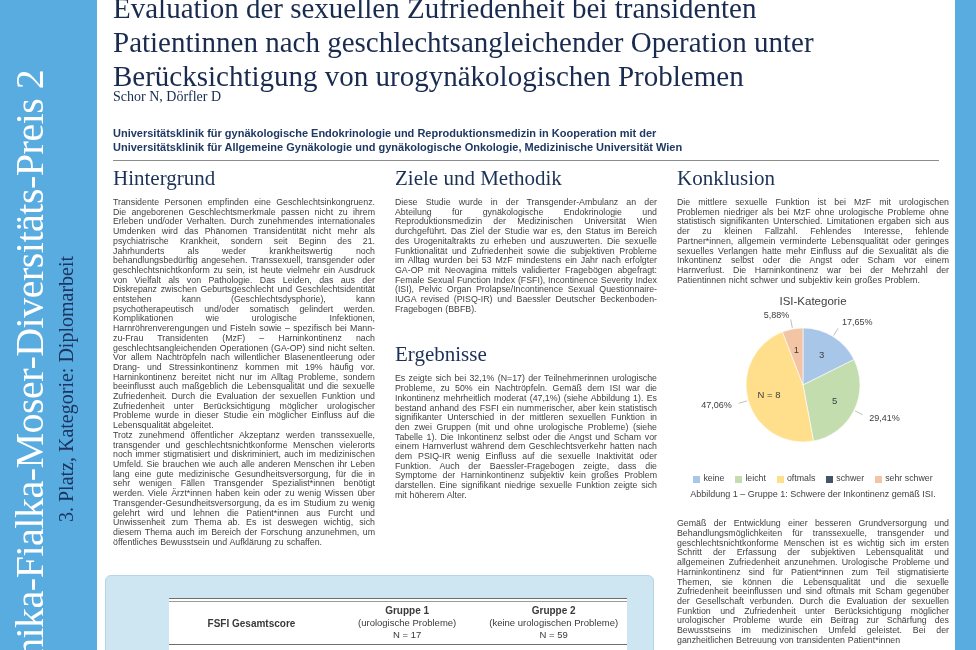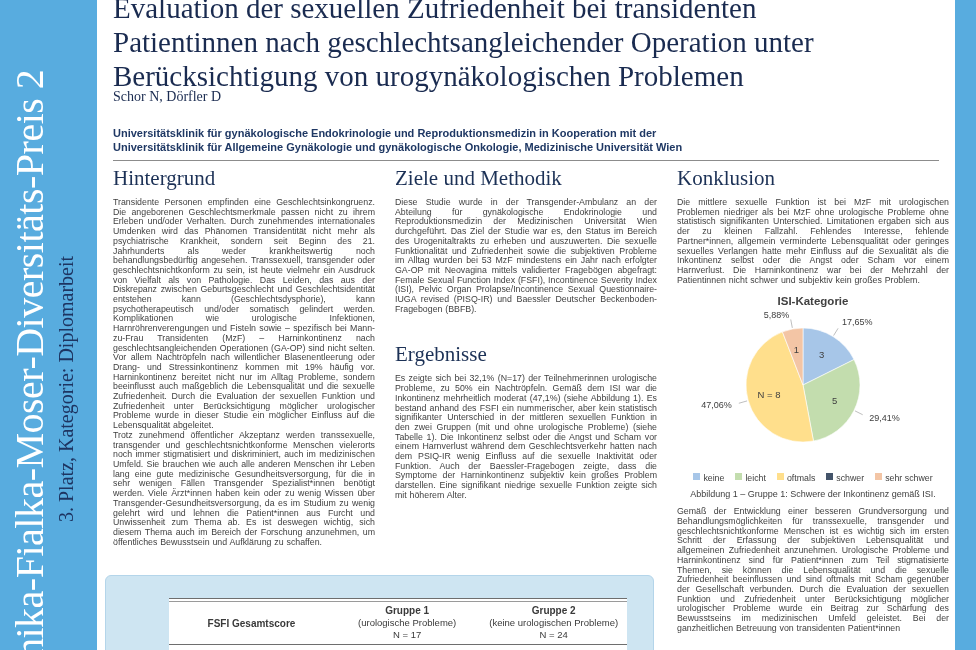--- a/index.html
+++ b/index.html
@@ -47,25 +47,25 @@
     font-size:21px;color:#1C3156;
   }
   h2.sec2{margin-top:28px;}
   .body-text{
     font-size:8.8px;line-height:9.7px;text-align:justify;color:#3F3F3F;
     word-spacing:0.4px;
   }
   .body-text + .body-text{margin-top:0;}
   
   .figure{width:272px;margin-top:10px;}
-  .fig-title{font-size:11.5px;font-weight:bold;color:#404040;text-align:center;margin-bottom:2px;}
+  .fig-title{font-size:11.5px;font-weight:normal;color:#404040;text-align:center;margin-bottom:2px;}
   .legend{display:flex;justify-content:center;gap:11px;margin-top:2px;}
-  .legend-item{display:flex;align-items:flex-start;gap:3px;font-size:8.8px;color:#404040;}
+  .legend-item{display:flex;align-items:flex-end;gap:3px;font-size:8.8px;color:#404040;}
   .legend-swatch{width:7px;height:7px;display:inline-block;}
-  .fig-caption{font-size:9px;color:#3F3F3F;text-align:center;margin-top:6px;margin-bottom:8px;}
+  .fig-caption{font-size:9px;color:#3F3F3F;text-align:center;margin-top:6px;margin-bottom:20px;}
   
   .table-box{
     position:absolute;left:8px;top:575px;width:547px;height:95px;
     background:#CEE5F2;border:1px solid #B4D5EA;border-radius:6px;
   }
   .fsfi-table{
     position:absolute;left:63px;top:22px;width:458px;background:#fff;
     font-size:9.5px;color:#3A3A3A;
   }
   .t-topline{height:1px;background:#6E6E6E;margin-bottom:2px;}
@@ -176,21 +176,21 @@
       <div class="t-header">
         <div class="t-c1">FSFI Gesamtscore</div>
         <div class="t-c2">
           <div class="t-bold">Gruppe 1</div>
           <div>(urologische Probleme)</div>
           <div>N = 17</div>
         </div>
         <div class="t-c3">
           <div class="t-bold">Gruppe 2</div>
           <div>(keine urologischen Probleme)</div>
-          <div>N = 24</div>
+          <div>N = 59</div>
         </div>
       </div>
       <div class="t-midline"></div>
       <div class="t-row">
         <div class="t-c1">Median (Interquartilsrange)</div>
         <div class="t-c2">7,8 (17,65)</div>
         <div class="t-c3">21,85 (24,72)</div>
       </div>
     </div>
   </div>

